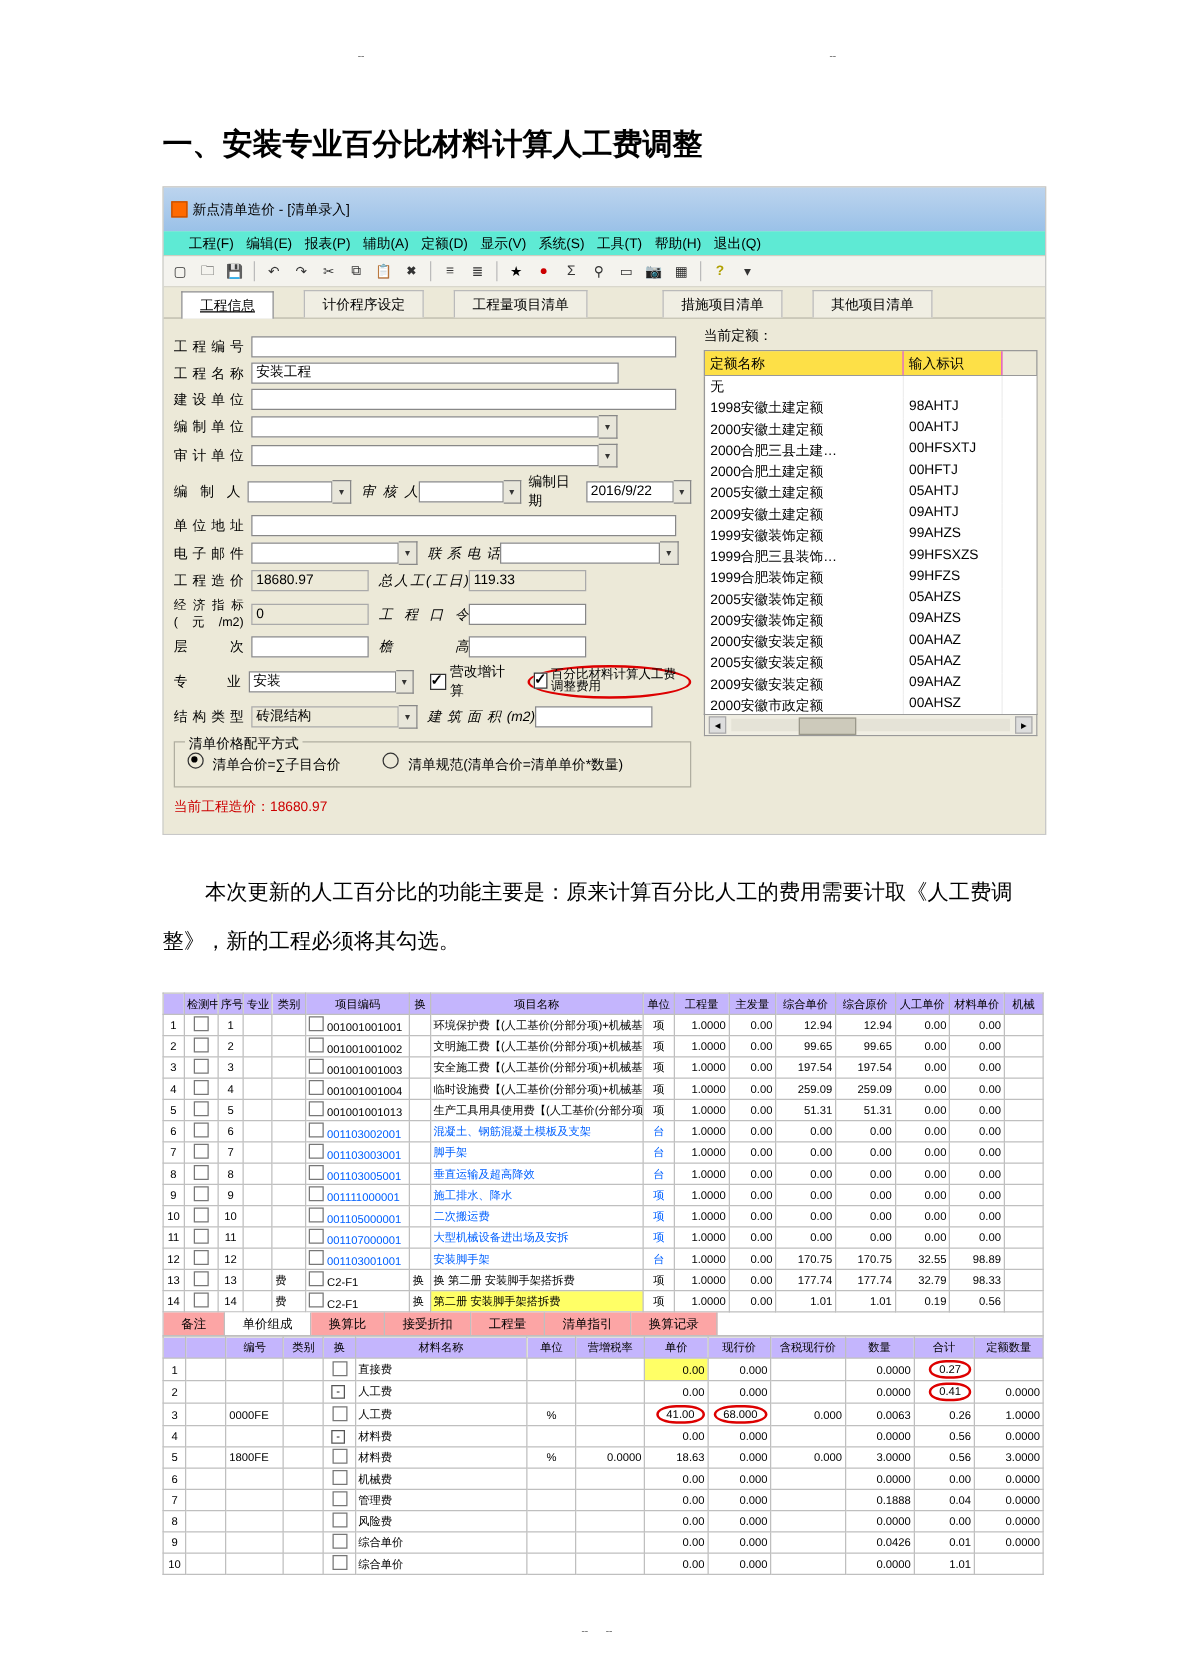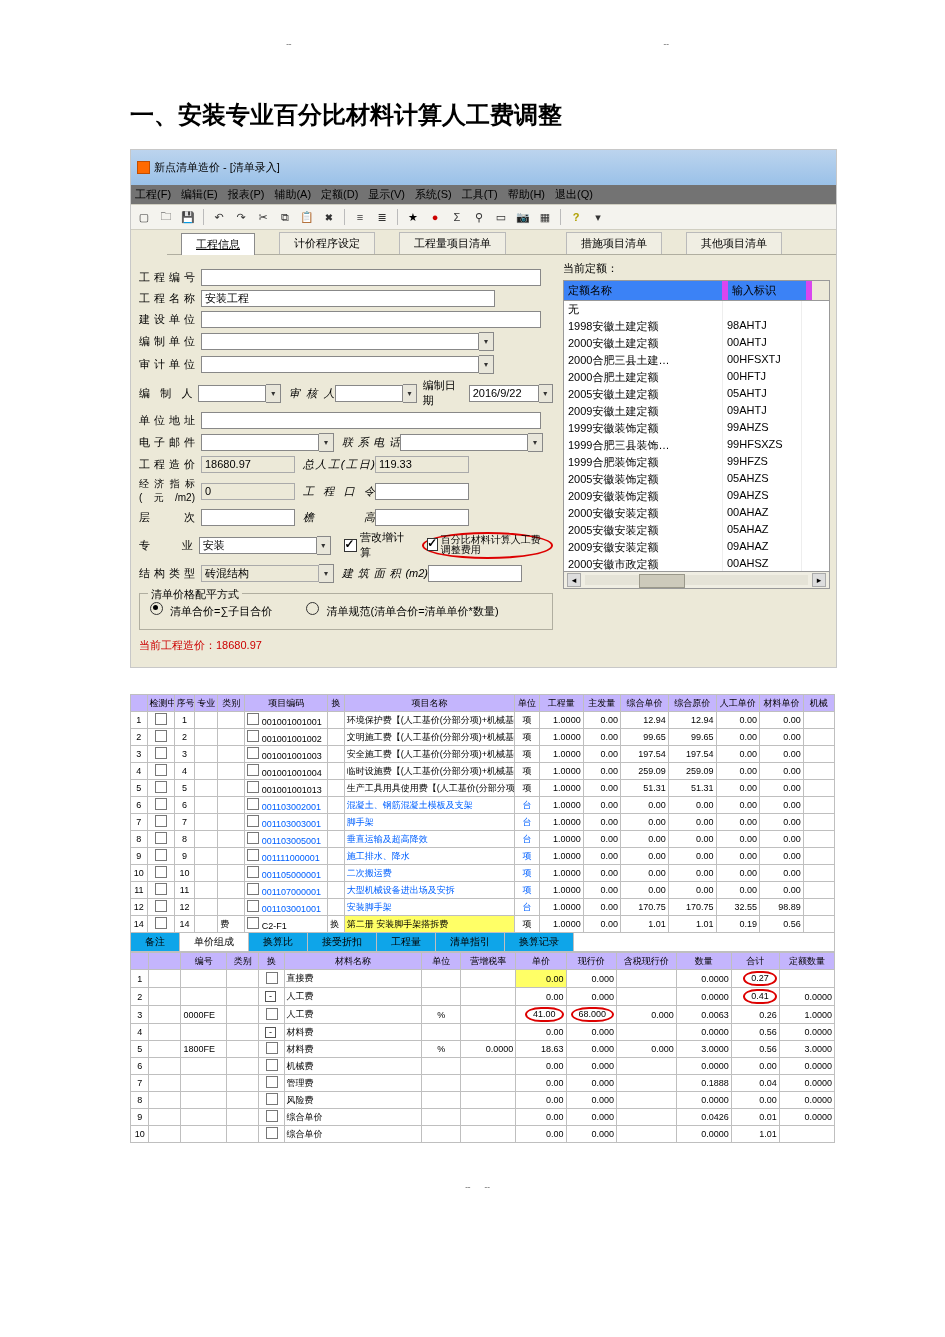--- a/index.html
+++ b/index.html
@@ -46,22 +46,22 @@
     font-size: 11px;
     display: flex;
     align-items: center;
     gap: 4px;
   }
   .app1 .ti-logo {
     width: 11px; height: 11px; background:#ff6a00;
     border:1px solid #c24e00;
   }
   .app1 .menubar {
-    background: #737373;
-    padding: 2px 4px;
+    background: #5eead4;
+    padding: 2px 20px;
     display: flex; gap: 10px;
     border-bottom: 1px solid #d0cec1;
     font-size: 11px;
   }
   .app1 .menubar span { white-space: nowrap; }
   .app1 .toolbar {
     background: #f4f3ee;
     padding: 3px 4px;
     display: flex; gap: 4px;
     border-bottom: 1px solid #d0cec1;
@@ -82,21 +82,20 @@
   .camera { color:#555; }
   .q { color:#b0a000; font-weight:700; }
 
   .tabstrip {
     background: #ece9d8;
     padding: 2px 6px 0 14px;
     display:flex;
     border-bottom: 1px solid #b0aea0;
     height: 22px;
     align-items: flex-end;
-    margin-left: 36px;
   }
   .tab {
     padding: 3px 14px 3px 14px;
     font-size: 11px;
     border: 1px solid #bababa;
     border-bottom: none;
     background: #f0eee3;
     margin-right: 24px;
     white-space: nowrap;
   }
@@ -197,21 +196,21 @@
 
   .listpane {
     flex:1;
     padding: 6px 6px 6px 2px;
   }
   .lp-title { font-size:11px; margin-bottom: 4px; }
   .lp-head {
     display:flex; font-size:11px; border:1px solid #999;
   }
   .lp-head > div {
-    padding:2px 4px; border-right:6px solid #d946ef; background:#3b82f6;
+    padding:2px 4px; border-right:1px solid #d946ef; background:#fde047;
   }
   .lp-rows {
     border:1px solid #999; border-top:none;
     background:#fff;
     height: 270px;
     overflow:auto;
     font-size:11px;
   }
   .lp-row { display:flex; }
   .lp-row > div {
@@ -278,21 +277,21 @@
     background:#fff;
   }
   .rnum { text-align:right; }
   .cnum { text-align:center; }
 
   .midtabs {
     display:flex; border:1px solid #bfbfbf; border-top:none;
     font-size:10px;
   }
   .midtabs > div {
-    padding:2px 14px; border-right:1px solid #bfbfbf; background:#0ea5e9;
+    padding:2px 14px; border-right:1px solid #bfbfbf; background:#fca5a5;
   }
   .midtabs > div.active { background:#fff; }
 
   .yellowcell { background:#ffff66 !important; }
   .redoval {
     display:inline-block; border:2px solid #d00; border-radius:50%/60%;
     padding:0 6px; line-height:11px;
   }
 
   .bot-dashes {
@@ -540,20 +539,21 @@
           <div class="arrow">◂</div>
           <div class="track">
               <div class="thumb"></div>
             </div>
           <div class="arrow">▸</div>
         </div>
       </div>
     </div>
   </div>
 
+  <p class="bodytext">本次更新的人工百分比的功能主要是：原来计算百分比人工的费用需要计取《人工费调整》，新的工程必须将其勾选。</p>
 
   <div class="app2">
     <table class="tbl" id="tbl1">
       <colgroup>
         <col style="width:16px">
           <col style="width:26px">
           <col style="width:20px">
         <col style="width:22px">
           <col style="width:26px">
           <col style="width:80px">
@@ -798,20 +798,38 @@
       <td class="blue" style="">安装脚手架</td>
       <td class="blue cnum">台</td>
       <td class="rnum">1.0000</td>
       <td class="rnum">0.00</td>
       <td class="rnum">170.75</td>
       <td class="rnum">170.75</td>
       <td class="rnum">32.55</td>
       <td class="rnum">98.89</td>
       <td></td>
           </tr>
+          <tr>
+      <td class="cnum">13</td>
+      <td class="cnum"><span class="chkcell"></span></td>
+      <td class="cnum">13</td>
+      <td></td>
+      <td>费</td>
+      <td class=""><span class="chkcell"></span> C2-F1</td>
+      <td>换</td>
+      <td class="" style="">换 第二册 安装脚手架搭拆费</td>
+      <td class=" cnum">项</td>
+      <td class="rnum">1.0000</td>
+      <td class="rnum">0.00</td>
+      <td class="rnum">177.74</td>
+      <td class="rnum">177.74</td>
+      <td class="rnum">32.79</td>
+      <td class="rnum">98.33</td>
+      <td></td>
+          </tr>
           <tr class="yrow">
       <td class="cnum">14</td>
       <td class="cnum"><span class="chkcell"></span></td>
       <td class="cnum">14</td>
       <td></td>
       <td>费</td>
       <td class=""><span class="chkcell"></span> C2-F1</td>
       <td>换</td>
       <td class="" style="background:#ffff66">第二册 安装脚手架搭拆费</td>
       <td class=" cnum">项</td>

